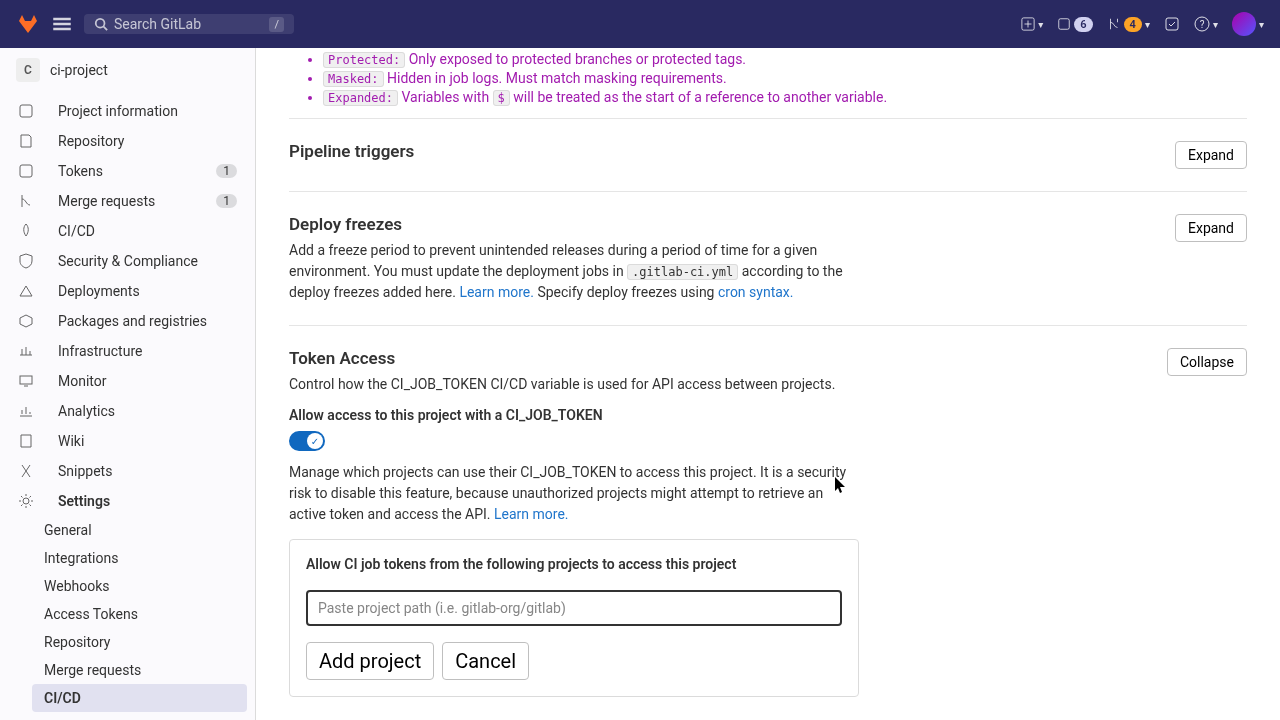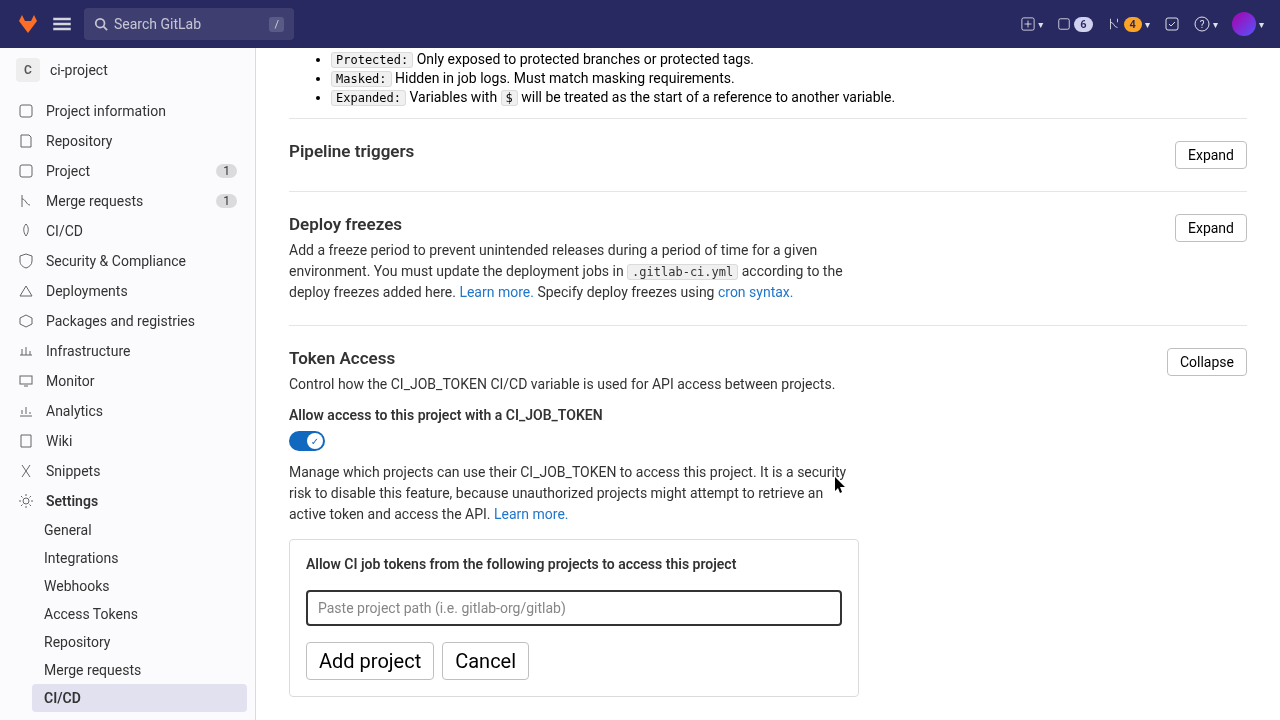--- a/index.html
+++ b/index.html
@@ -2,47 +2,47 @@
 <html><head>
 <meta charset="utf-8">
 <style>
 * { margin: 0; padding: 0; box-sizing: border-box; font-family: -apple-system, BlinkMacSystemFont, "Segoe UI", Roboto, sans-serif; }
 body { background: #fff; color: #333; font-size: 14px; }
 
 .topbar { background: #292961; height: 48px; display: flex; align-items: center; padding: 0 16px; color: #fff; }
 .topbar-left { display: flex; align-items: center; gap: 12px; }
 .logo { width: 24px; height: 24px; color: #fc6d26; }
 .hamburger { width: 20px; height: 20px; cursor: pointer; }
-.search-box { background: rgba(255,255,255,0.1); border-radius: 4px; height: 32px; width: 210px; display: flex; align-items: center; padding: 0 10px; color: rgba(255,255,255,0.7); gap: 6px; }
+.search-box { background: rgba(255,255,255,0.1); border-radius: 4px; height: 20px; width: 210px; display: flex; align-items: center; padding: 0 10px; color: rgba(255,255,255,0.7); gap: 6px; }
 .search-box .kbd { background: rgba(255,255,255,0.15); border-radius: 3px; padding: 1px 5px; font-size: 11px; margin-left: auto; }
 .topbar-right { margin-left: auto; display: flex; align-items: center; gap: 14px; }
 .badge-pill { background: #d1d1f0; color: #292961; border-radius: 10px; padding: 1px 6px; font-size: 11px; font-weight: 600; }
 .badge-orange { background: #fca326; color: #292961; }
 .top-item { display: flex; align-items: center; gap: 3px; color: rgba(255,255,255,0.85); cursor: pointer; }
 .avatar { width: 24px; height: 24px; border-radius: 50%; background: linear-gradient(135deg,#a0a,#55f); }
 
 .layout { display: flex; height: calc(100vh - 48px); }
 .sidebar { width: 256px; border-right: 1px solid #dbdbdb; background: #fbfafd; display: flex; flex-direction: column; overflow-y: auto; }
 .project-head { padding: 10px 16px; display: flex; align-items: center; gap: 10px; }
 .project-avatar { width: 24px; height: 24px; border-radius: 4px; background: #eee; display: flex; align-items: center; justify-content: center; font-weight: 600; color: #555; font-size: 12px; }
 .nav-list { list-style: none; padding: 4px 8px; flex: 1; }
-.nav-item { display: flex; align-items: center; gap: 12px; padding: 7px 10px; border-radius: 4px; cursor: pointer; color: #333; font-size: 14px; }
+.nav-item { display: flex; align-items: center; gap: 24px; padding: 7px 10px; border-radius: 4px; cursor: pointer; color: #333; font-size: 14px; }
 .nav-item.bold { font-weight: 600; }
 .nav-item .count { margin-left: auto; background: #dbdbde; color: #333; border-radius: 10px; padding: 0 7px; font-size: 12px; }
 .nav-icon { width: 16px; height: 16px; flex-shrink: 0; opacity: 0.75; }
 .sub-list { list-style: none; padding-left: 24px; }
 .sub-item { padding: 6px 12px; border-radius: 4px; cursor: pointer; font-size: 14px; color: #333; }
 .sub-item.active { background: #e1e1f0; font-weight: 600; }
 
 .main { flex: 1; overflow-y: auto; padding: 0 0 40px 0; }
 .content { max-width: 990px; margin: 0 auto; padding: 0 16px; }
 
 .snippet-top { padding: 0 0 10px 0; }
 .bullet-list { padding-left: 34px; }
-.bullet-list li { margin: 3px 8px; font-size: 14px; color: #000000; }
+.bullet-list li { margin: 3px 0; font-size: 14px; color: #a21caf; }
 .code-pill { background: #f0f0f0; border: 1px solid #dbdbdb; border-radius: 3px; padding: 0 4px; font-family: "SFMono-Regular", Menlo, monospace; font-size: 12px; }
 
 .section { border-top: 1px solid #e5e5e5; padding: 22px 0; }
 .section-head { display: flex; align-items: flex-start; gap: 12px; }
 .section-title { font-size: 17px; font-weight: 600; margin-bottom: 6px; }
 .section-desc { font-size: 14px; color: #333; line-height: 1.5; max-width: 560px; }
 .section-desc a, .link { color: #1f75cb; text-decoration: none; }
 .expand-btn { margin-left: auto; background: #fff; border: 1px solid #bfbfbf; border-radius: 4px; padding: 5px 12px; font-size: 14px; cursor: pointer; }
 
 .sub-head { font-weight: 600; font-size: 14px; margin: 12px 0 8px; }
@@ -143,21 +143,21 @@
       <li class="nav-item">
           <svg class="nav-icon" viewBox="0 0 16 16">
             <path d="M3 2h8l2 2v10H3z" fill="none" stroke="currentColor"></path>
           </svg>
           <span>Repository</span>
         </li>
       <li class="nav-item">
           <svg class="nav-icon" viewBox="0 0 16 16">
             <rect x="2" y="2" width="12" height="12" rx="2" fill="none" stroke="currentColor"></rect>
           </svg>
-          <span>Project</span>
+          <span>Tokens</span>
           <span class="count">1</span>
         </li>
       <li class="nav-item">
           <svg class="nav-icon" viewBox="0 0 16 16">
             <path d="M4 2v12M4 6c4 0 4 6 8 6" fill="none" stroke="currentColor"></path>
           </svg>
           <span>Merge requests</span>
           <span class="count">1</span>
         </li>
       <li class="nav-item">

